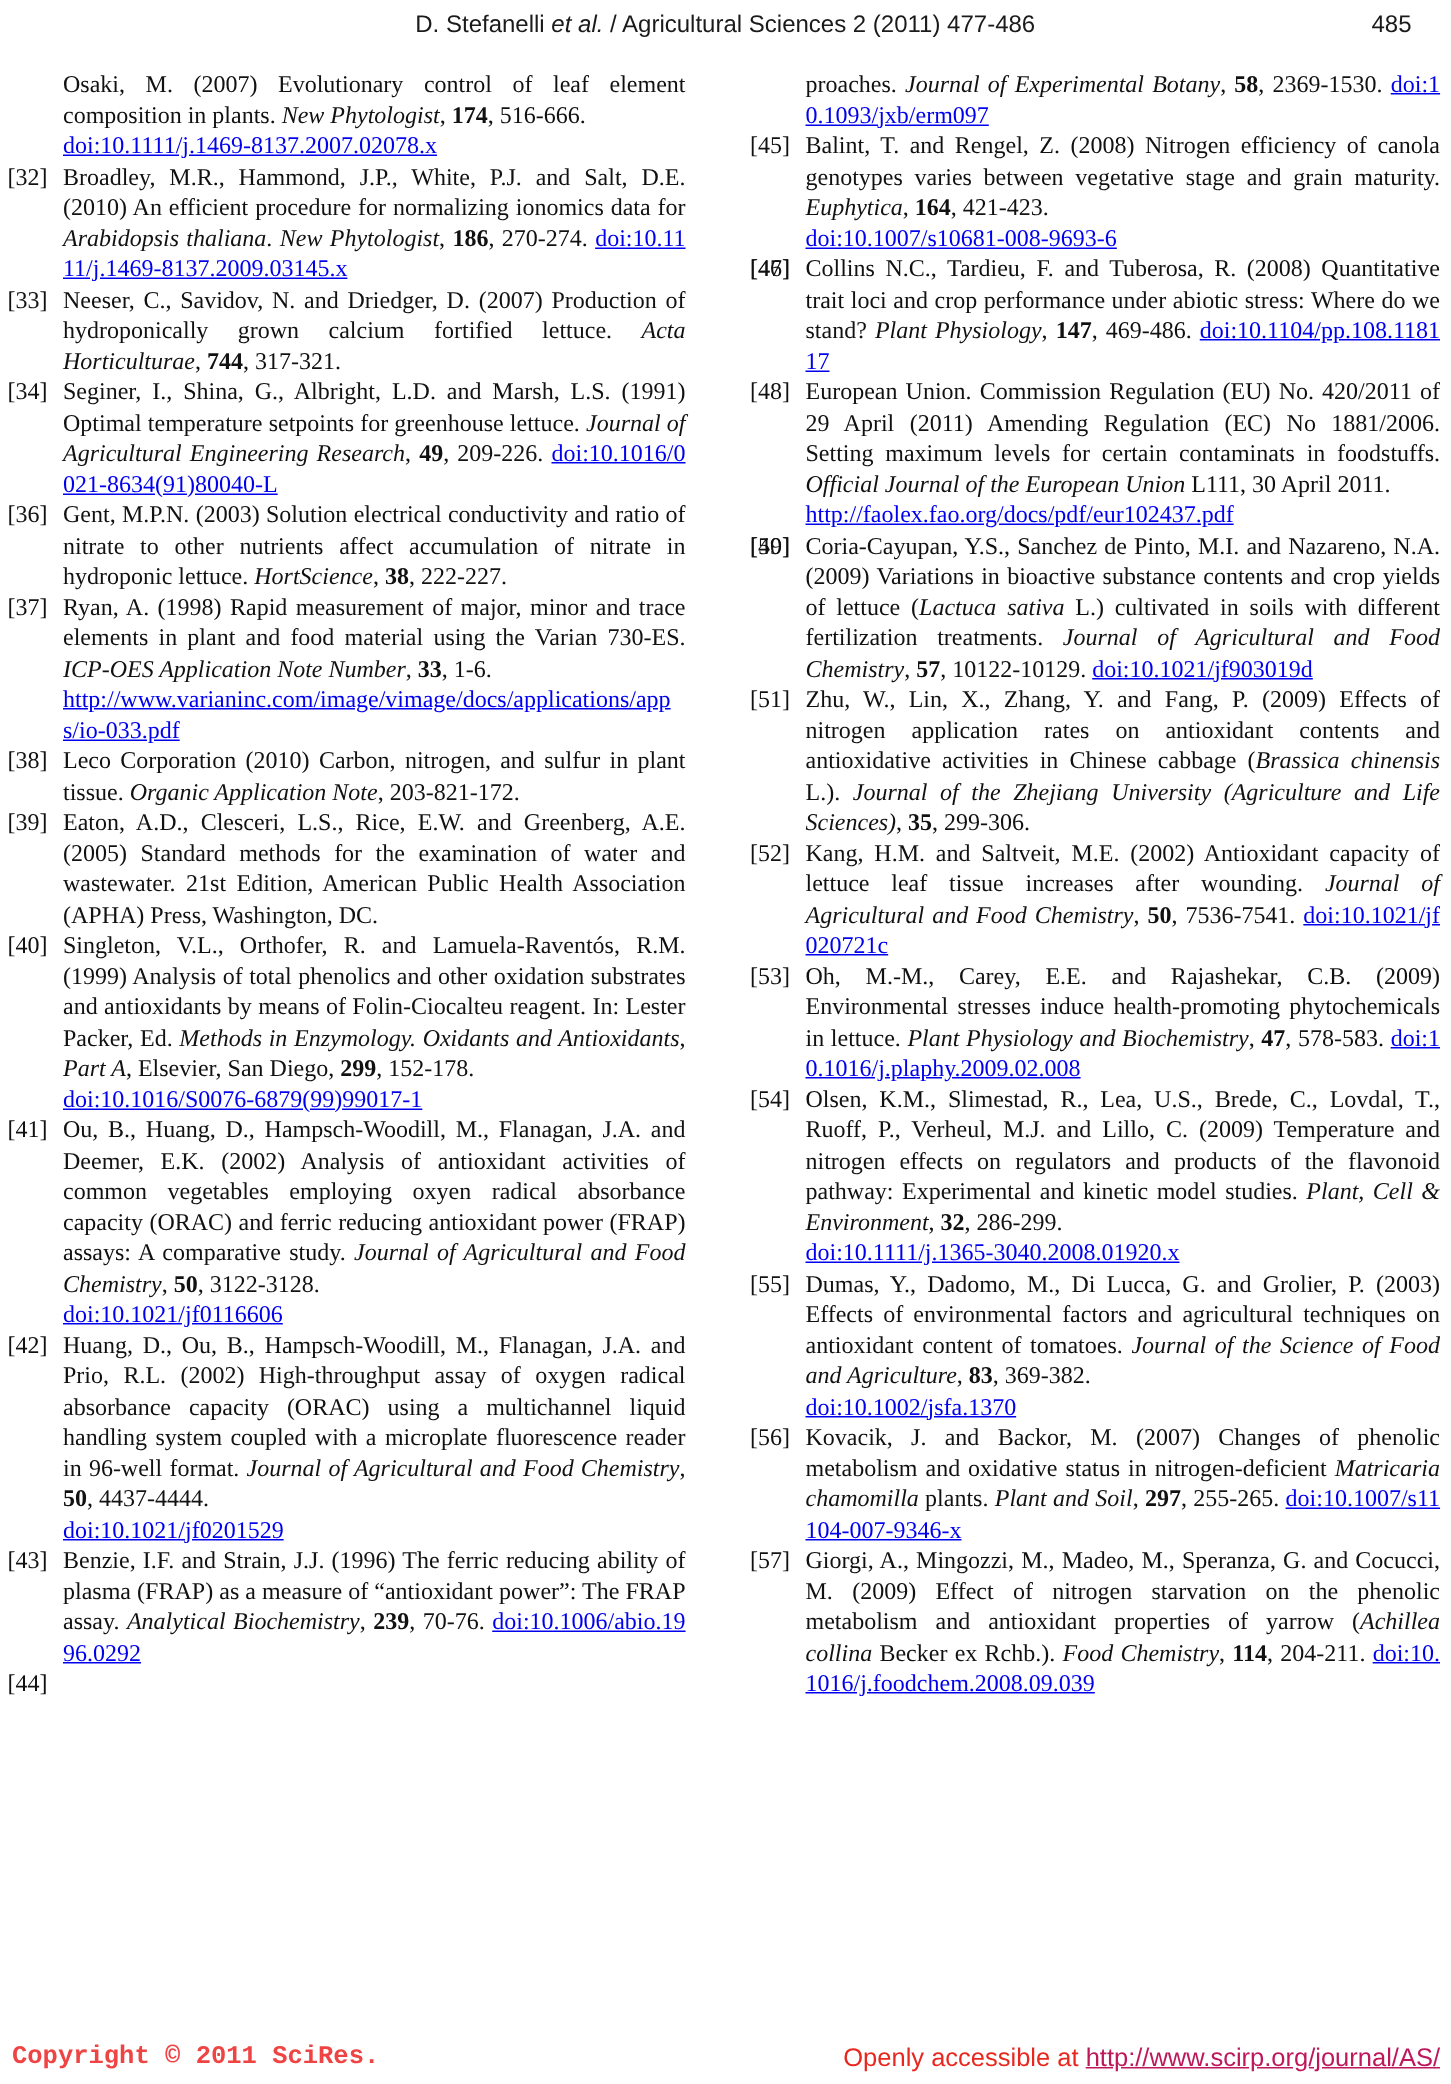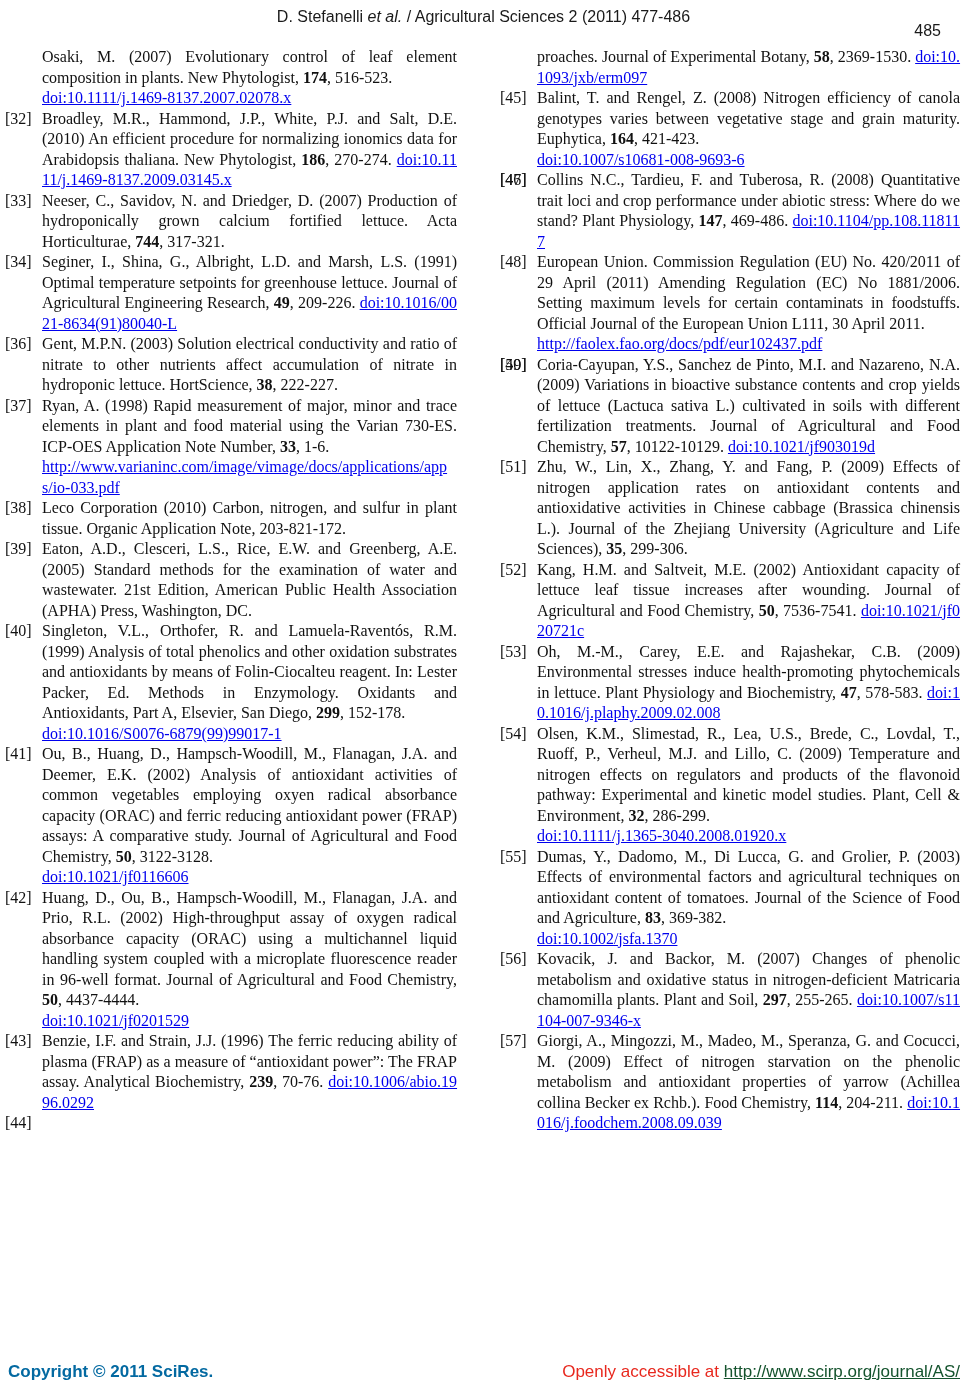--- a/index.html
+++ b/index.html
@@ -16,21 +16,21 @@
     position: absolute;
     top: 8px; left: 0; right: 0;
     height: 22px;
     font-family: "Liberation Sans", sans-serif;
     font-size: 16px;
     color: #1a1a1a;
   }
   .running-title { display: block; text-align: center; }
   .running-title .etal { font-style: italic; }
   .page-number {
-    position: absolute; top: 14px; right: 26px;
+    position: absolute; top: 0; right: 26px;
   }
   
   .col {
     position: absolute;
     top: 47px;
     font-family: "Liberation Serif", serif;
     font-size: 16px;
     line-height: 20.5px;
     color: #111111;
   }
@@ -41,62 +41,62 @@
     padding-left: 37px;
     text-align: justify;
     hyphens: auto;
     -webkit-hyphens: auto;
   }
   .ref-num {
     position: absolute;
     left: 0; top: 0;
     text-align: center;
   }
-  .it { }
+  .it { font-style: italic; }
   .bd { font-weight: bold; }
   .ref-link {
     color: #0000ee;
     text-decoration: underline;
     word-break: break-all;
     cursor: pointer;
   }
   
   .page-footer {
     position: absolute;
     top: 1360px; left: 0; right: 0;
     height: 24px;
     font-family: "Liberation Sans", sans-serif;
     font-size: 17px;
   }
   .copyright {
     position: absolute; left: 8px; top: 2px;
-    font-weight: bold; color: #0369a1;
+    font-weight: bold; color: #ef4444; font-family: Liberation Mono, monospace;
   }
   .access-note {
     position: absolute; right: 7px; top: 2px;
     color: #e8281e;
   }
   .access-note .journal-url {
-    color: #14532d;
+    color: #be185d;
     text-decoration: underline;
     cursor: pointer;
   }
 </style>
 </head>
 <body>
 
 <div class="page">
 
   <div class="running-header">
     <span class="running-title"><span>D. Stefanelli </span><span class="etal">et al.</span><span> / Agricultural Sciences 2 (2011) 477-486</span></span>
     <span class="page-number">485</span>
   </div>
 
   <div class="col col-left">
-      <div class="ref"><span class="ref-num"></span><span class="ref-body"><span>Osaki, M. (2007) Evolutionary control of leaf element composition in plants. </span><span class="it">New Phytologist</span><span>, </span><span class="bd">174</span><span>, 516-523. </span><br><a class="ref-link">doi:10.1111/j.1469-8137.2007.02078.x</a></span></div>
+      <div class="ref"><span class="ref-num"></span><span class="ref-body"><span>Osaki, M. (2007) Evolutionary control of leaf element composition in plants. </span><span class="it">New Phytologist</span><span>, </span><span class="bd">174</span><span>, 516-666. </span><br><a class="ref-link">doi:10.1111/j.1469-8137.2007.02078.x</a></span></div>
       <div class="ref"><span class="ref-num">[32]</span><span class="ref-body"><span>Broadley, M.R., Hammond, J.P., White, P.J. and Salt, D.E. (2010) An efficient procedure for normalizing ionomics data for </span><span class="it">Arabidopsis thaliana</span><span>. </span><span class="it">New Phytologist</span><span>, </span><span class="bd">186</span><span>, 270-274. </span><a class="ref-link">doi:10.1111/j.1469-8137.2009.03145.x</a></span></div>
       <div class="ref"><span class="ref-num">[33]</span><span class="ref-body"><span>Neeser, C., Savidov, N. and Driedger, D. (2007) Production of hydroponically grown calcium fortified lettuce. </span><span class="it">Acta Horticulturae</span><span>, </span><span class="bd">744</span><span>, 317-321.</span></span></div>
       <div class="ref"><span class="ref-num">[34]</span><span class="ref-body"><span>Seginer, I., Shina, G., Albright, L.D. and Marsh, L.S. (1991) Optimal temperature setpoints for greenhouse lettuce. </span><span class="it">Journal of Agricultural Engineering Research</span><span>, </span><span class="bd">49</span><span>, 209-226. </span><a class="ref-link">doi:10.1016/0021-8634(91)80040-L</a></span></div>
       <div class="ref"><span class="ref-num">[36]</span><span class="ref-body"><span>Gent, M.P.N. (2003) Solution electrical conductivity and ratio of nitrate to other nutrients affect accumulation of nitrate in hydroponic lettuce. </span><span class="it">HortScience</span><span>, </span><span class="bd">38</span><span>, 222-227.</span></span></div>
       <div class="ref"><span class="ref-num">[37]</span><span class="ref-body"><span>Ryan, A. (1998) Rapid measurement of major, minor and trace elements in plant and food material using the Varian 730-ES. </span><span class="it">ICP-OES Application Note Number</span><span>, </span><span class="bd">33</span><span>, 1-6.</span><br><a class="ref-link">http://www.varianinc.com/image/vimage/docs/applications/apps/io-033.pdf</a></span></div>
       <div class="ref"><span class="ref-num">[38]</span><span class="ref-body"><span>Leco Corporation (2010) Carbon, nitrogen, and sulfur in plant tissue. </span><span class="it">Organic Application Note</span><span>, 203-821-172.</span><br></span></div>
       <div class="ref"><span class="ref-num">[39]</span><span class="ref-body"><span>Eaton, A.D., Clesceri, L.S., Rice, E.W. and Greenberg, A.E. (2005) Standard methods for the examination of water and wastewater. 21st Edition, American Public Health Association (APHA) Press, Washington, DC.</span></span></div>
       <div class="ref"><span class="ref-num">[40]</span><span class="ref-body"><span>Singleton, V.L., Orthofer, R. and Lamuela-Raventós, R.M. (1999) Analysis of total phenolics and other oxidation substrates and antioxidants by means of Folin-Ciocalteu reagent. In: Lester Packer, Ed. </span><span class="it">Methods in Enzymology. Oxidants and Antioxidants</span><span>, </span><span class="it">Part A</span><span>, Elsevier, San Diego, </span><span class="bd">299</span><span>, 152-178.</span><br><a class="ref-link">doi:10.1016/S0076-6879(99)99017-1</a></span></div>
       <div class="ref"><span class="ref-num">[41]</span><span class="ref-body"><span>Ou, B., Huang, D., Hampsch-Woodill, M., Flanagan, J.A. and Deemer, E.K. (2002) Analysis of antioxidant activities of common vegetables employing oxyen radical absorbance capacity (ORAC) and ferric reducing antioxidant power (FRAP) assays: A comparative study. </span><span class="it">Journal of Agricultural and Food Chemistry</span><span>, </span><span class="bd">50</span><span>, 3122-3128.</span><br><a class="ref-link">doi:10.1021/jf0116606</a></span></div>
       <div class="ref"><span class="ref-num">[42]</span><span class="ref-body"><span>Huang, D., Ou, B., Hampsch-Woodill, M., Flanagan, J.A. and Prio, R.L. (2002) High-throughput assay of oxygen radical absorbance capacity (ORAC) using a multichannel liquid handling system coupled with a microplate fluorescence reader in 96-well format. </span><span class="it">Journal of Agricultural and Food Chemistry</span><span>, </span><span class="bd">50</span><span>, 4437-4444.</span><br><a class="ref-link">doi:10.1021/jf0201529</a></span></div>

